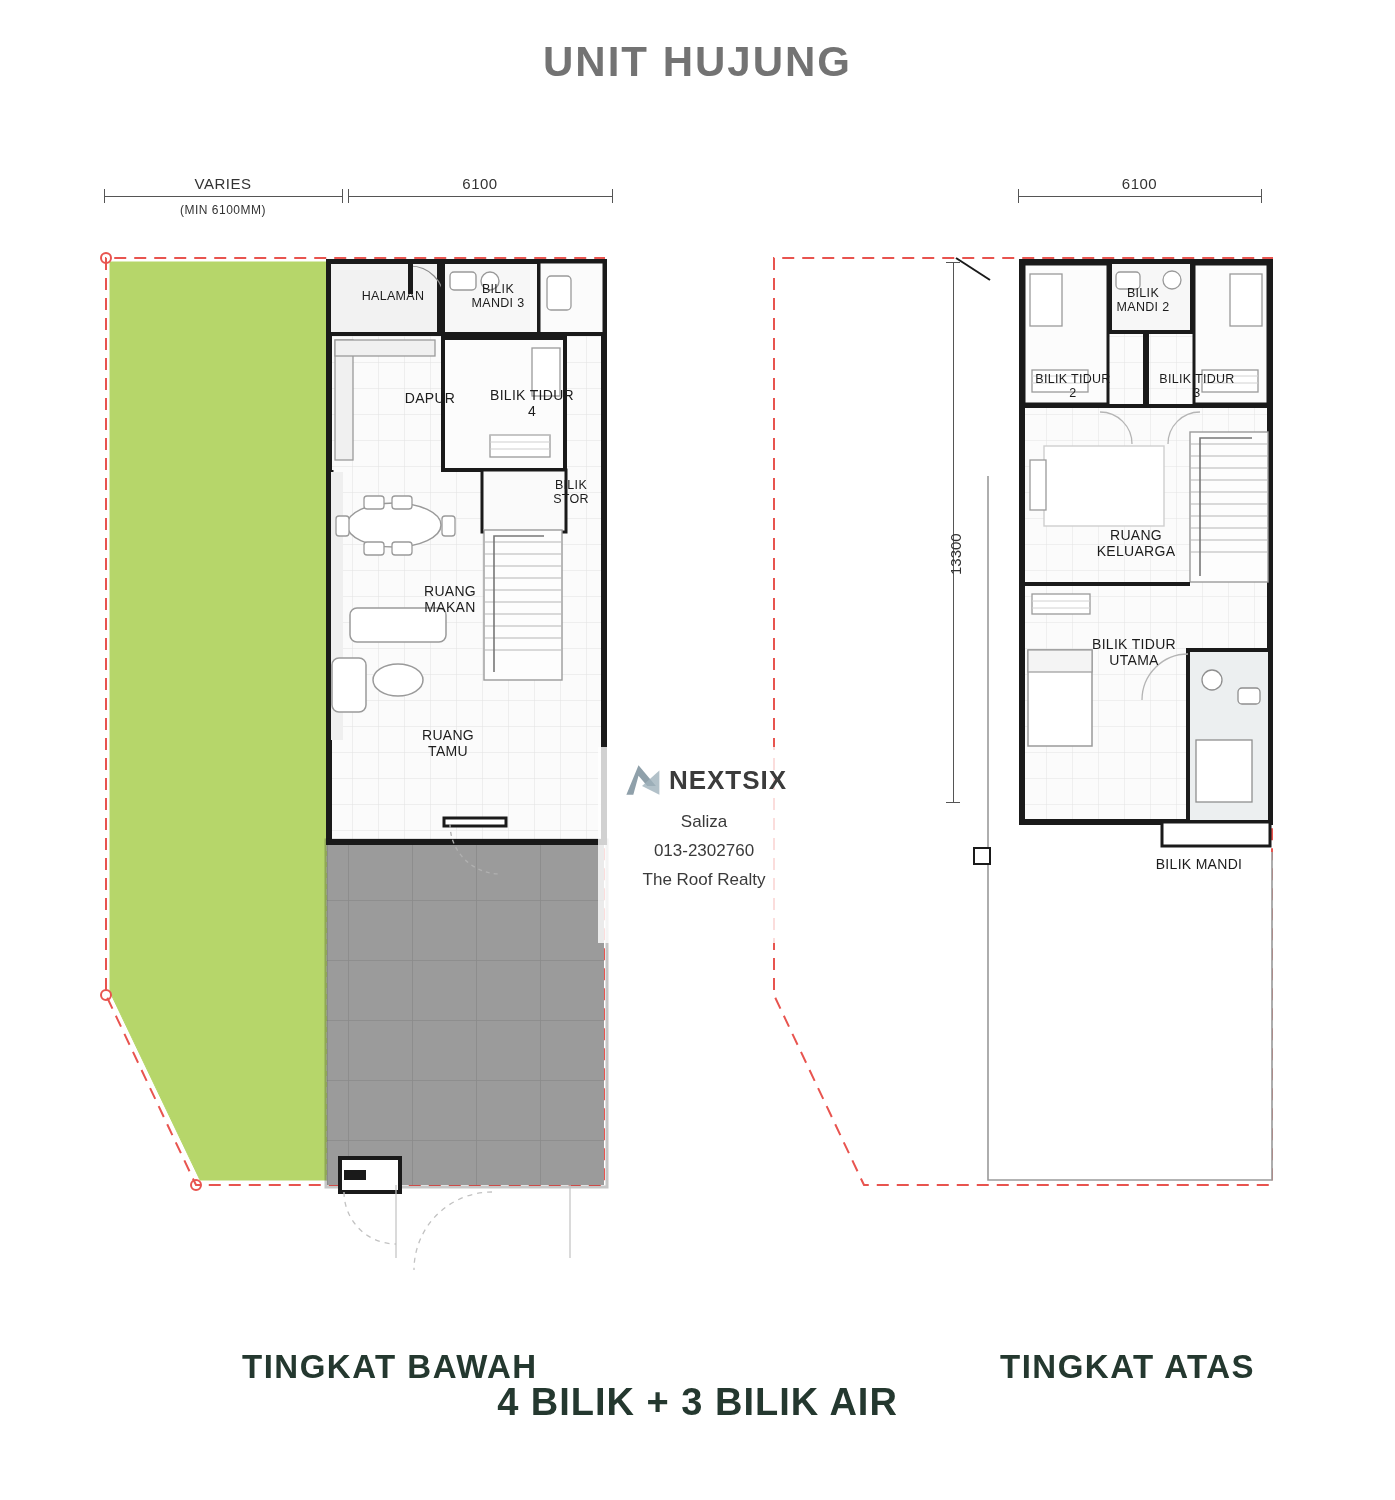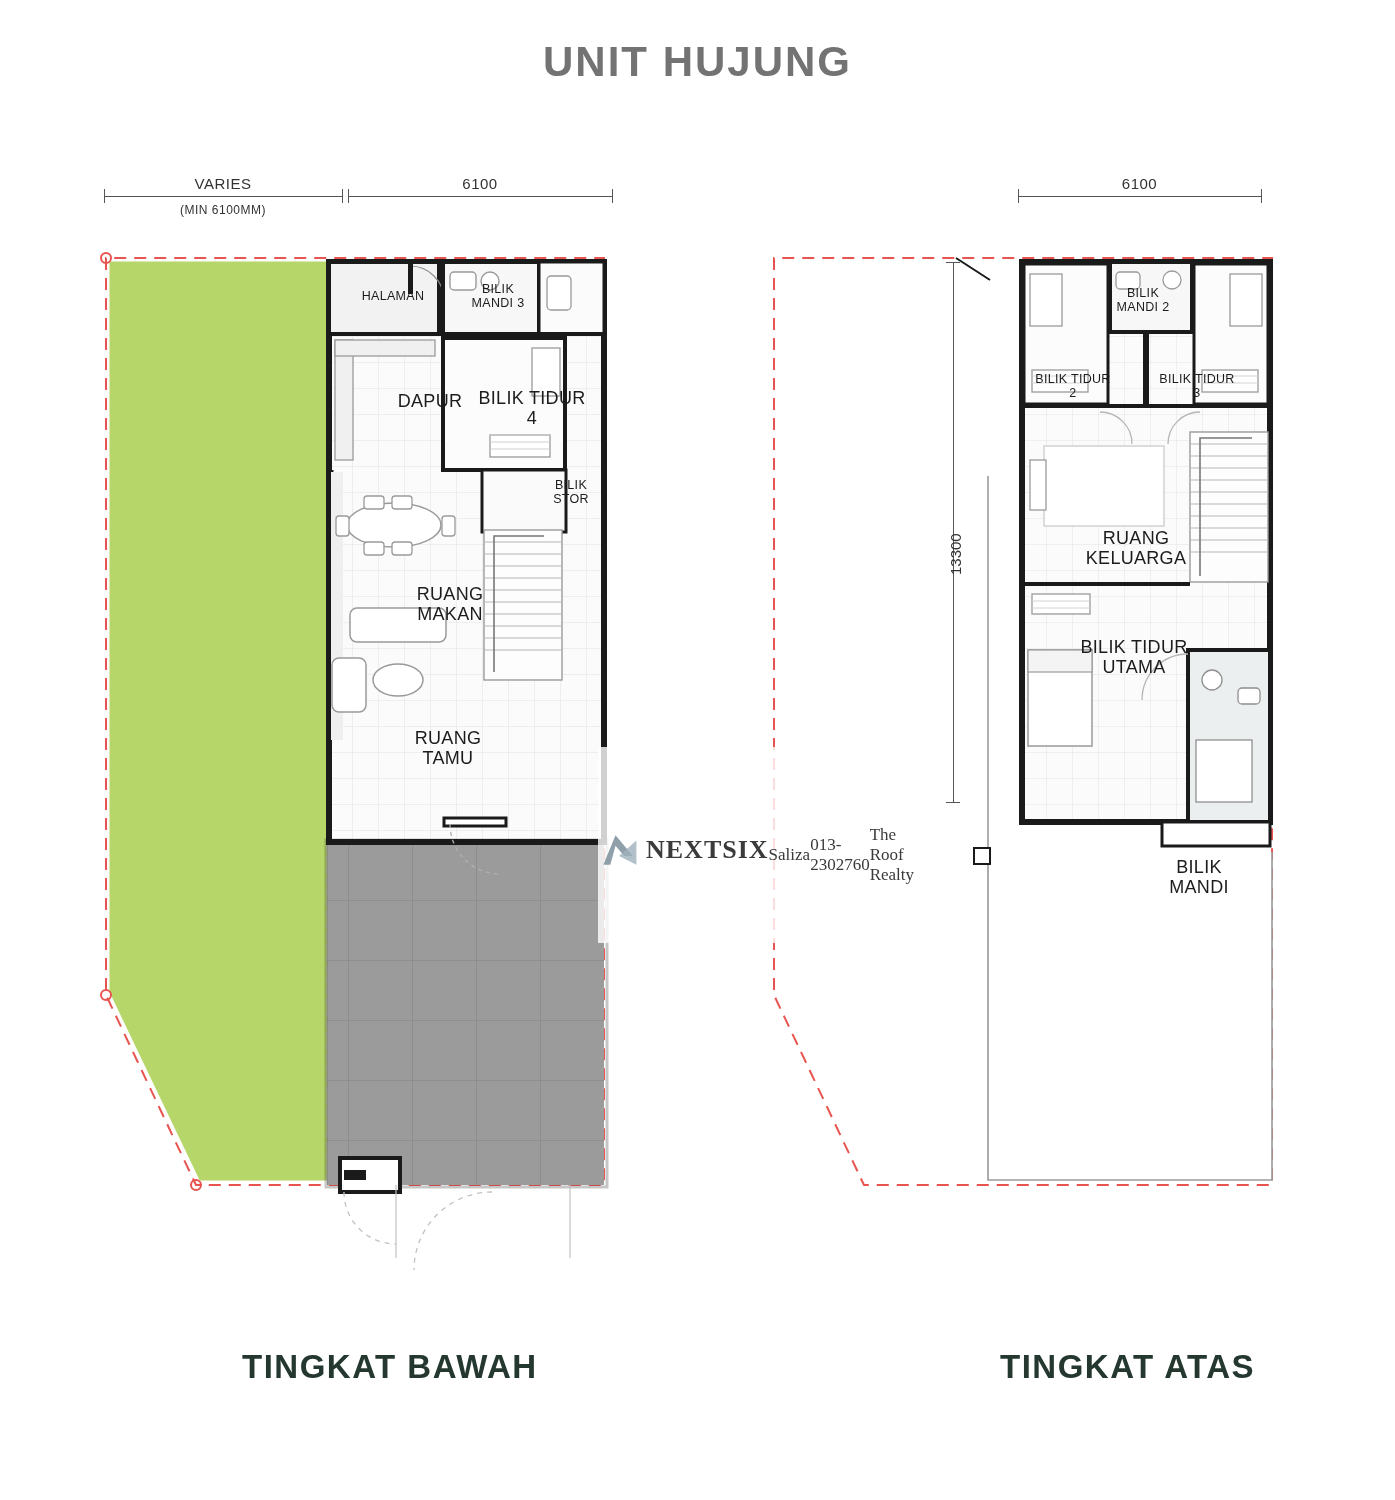--- a/index.html
+++ b/index.html
@@ -31,31 +31,31 @@
   .vdimline{position:absolute;background:#555;width:1px;}
   .vdimtick{position:absolute;background:#555;height:1px;width:14px;}
 
   
   #plan-left{position:absolute;left:92px;top:180px;width:540px;height:1100px;}
   #plan-right{position:absolute;left:760px;top:180px;width:560px;height:1100px;}
   #plan-left svg,#plan-right svg{display:block;}
 
   
   .rlabel{
-    position:absolute;font-size:18px;line-height:1.12;text-align:center;color:#1c1c1c;
+    position:absolute;font-size:14px;line-height:1.12;text-align:center;color:#1c1c1c;
     letter-spacing:.3px;font-family:"Liberation Sans",sans-serif;white-space:pre-line;
   }
   .rlabel.sm{font-size:12.5px;}
 
   
   #watermark{
     position:absolute;left:598px;top:747px;width:212px;height:196px;
     background:rgba(255,255,255,.80);
-    display:flex;flex-direction:row;align-items:center;justify-content:flex-start;
-    padding-top:10px;box-sizing:border-box;font-family:Liberation Serif, serif;
+    display:flex;flex-direction:column;align-items:center;justify-content:flex-start;
+    padding-top:10px;box-sizing:border-box;
   }
   #wm-top{display:flex;align-items:center;gap:6px;height:46px;}
   #wm-logo{width:42px;height:40px;}
   #wm-brand{font-size:26px;font-weight:bold;color:#3b3b3b;letter-spacing:1px;}
   #watermark .wm-line{font-size:17px;color:#3a3a3a;margin-top:9px;}
 </style>
 </head>
 <body>
 
 <div id="main-title">UNIT HUJUNG</div>
@@ -301,13 +301,14 @@
   </div>
   <div class="wm-line">Saliza</div>
   <div class="wm-line">013-2302760</div>
   <div class="wm-line">The Roof Realty</div>
 </div>
 
 <div class="floor-title" id="title-left">TINGKAT BAWAH</div>
 <div class="floor-title" id="title-right">TINGKAT ATAS</div>
 
 <div id="summary">
+  <div>4 BILIK + 3 BILIK AIR</div>
 </div>
 
 </body></html>

